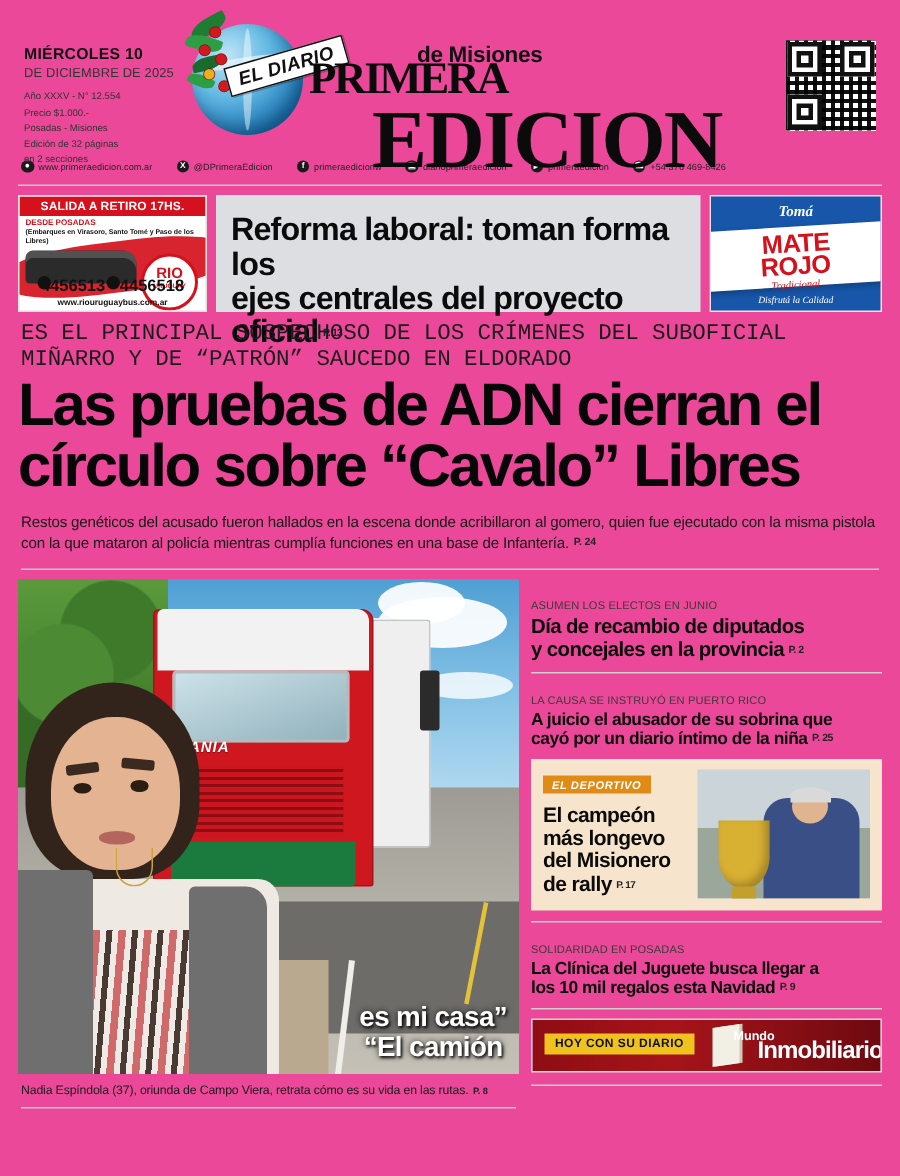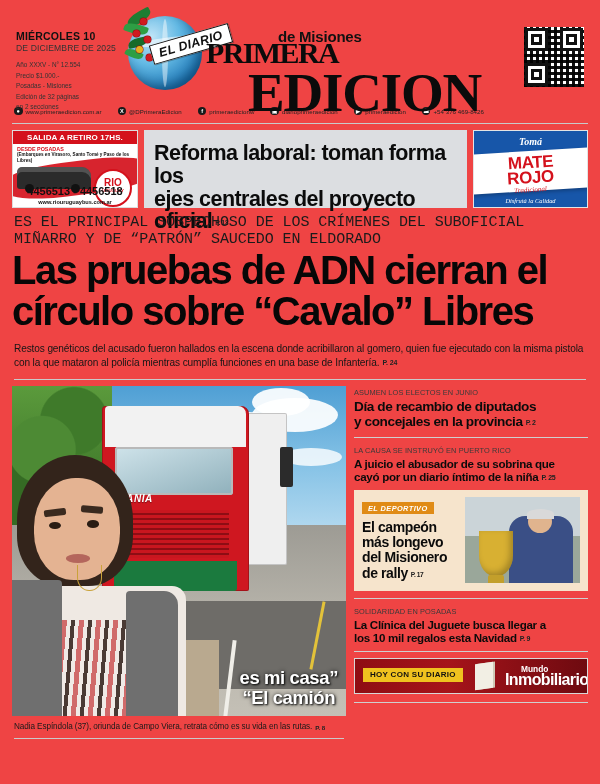--- a/index.html
+++ b/index.html
@@ -3,21 +3,21 @@
 <meta charset="utf-8">
 <style>
   html,body{margin:0;padding:0;}
   body{
     width:600px;height:784px;overflow:hidden;
     background:#ffffff;
     font-family:"Liberation Sans", sans-serif;
     color:#111;
     -webkit-font-smoothing:antialiased;
   }
-  .page{position:relative;width:600px;height:784px;background:#ef4444;box-sizing:border-box;}
+  .page{position:relative;width:600px;height:784px;background:#ec4899;box-sizing:border-box;}
 
   
   .masthead{position:relative;height:100px;padding:8px 10px 0 10px;box-sizing:border-box;}
   .dateblock{position:absolute;left:16px;top:30px;width:105px;}
   .date-day{font-size:10.5px;font-weight:bold;letter-spacing:.2px;color:#111;}
   .date-rest{font-size:8.6px;color:#333;margin-top:1px;letter-spacing:.1px;}
   .meta{margin-top:7px;font-size:6.4px;line-height:1.65;color:#333;}
 
   .logoarea{position:absolute;left:128px;top:10px;width:340px;height:92px;}
   .globe{position:absolute;left:0;top:6px;width:74px;height:74px;border-radius:50%;
@@ -176,21 +176,21 @@
     border-top:none;border-radius:0 0 50% 50%;}
 
   .quote{position:absolute;right:8px;bottom:8px;text-align:center;color:#fff;font-weight:bold;
     font-size:18.5px;line-height:1.08;letter-spacing:-.4px;
     text-shadow:0 0 4px rgba(0,0,0,.75),1px 1px 2px rgba(0,0,0,.9);}
   .photocap{padding:6px 2px 0 2px;font-size:8.2px;color:#1a1a1a;letter-spacing:-.1px;}
   .photocap .pg{font-size:6.2px;}
   .leftrule{height:1px;background:#c9c9c9;margin:7px 2px 0 2px;}
 
   
-  .story{padding:2px 0 7px 0;}
+  .story{padding:2px 0 7px 0;margin-top:11px;}
   .story .kick{font-size:7.4px;color:#3a3a3a;letter-spacing:.1px;}
   .story h3{margin:2px 0 0 0;font-size:13.6px;line-height:1.12;font-weight:bold;color:#0b0b0b;letter-spacing:-.4px;}
   .story.small h3{font-size:11.6px;letter-spacing:-.3px;}
   .srule{height:1px;background:#cfcfcf;margin:0 0 6px 0;}
 
   .deportivo{background:#f6e4cc;padding:7px 8px 8px 8px;display:flex;gap:7px;margin-bottom:7px;}
   .deportivo .txt{flex:none;width:96px;}
   .tag{display:inline-block;background:#e08b16;color:#fff;font-size:7.4px;font-weight:bold;font-style:italic;
     padding:1.5px 6px;letter-spacing:.4px;}
   .deportivo h3{margin:5px 0 0 0;font-size:14px;line-height:1.1;font-weight:bold;color:#0b0b0b;letter-spacing:-.4px;}
@@ -205,21 +205,21 @@
     border-radius:0 0 46% 46%;box-shadow:inset -3px -3px 6px rgba(0,0,0,.25);}
   .dphoto .cup:after{content:"";position:absolute;left:28%;bottom:-9px;width:44%;height:10px;background:#c39f2b;border-radius:2px;}
 
   
   .promo{background:linear-gradient(90deg,#8e0d13 0%,#a6141a 40%,#6e0a10 100%);height:34px;position:relative;
     overflow:hidden;border:1px solid #d8d8d8;}
   .promo .hoy{position:absolute;left:8px;top:9px;background:#efc21f;color:#111;font-size:8px;font-weight:bold;
     padding:2.5px 7px;letter-spacing:.3px;}
   .promo .door{position:absolute;left:120px;top:4px;width:18px;height:26px;background:#f2efe4;
     transform:skewY(-8deg);box-shadow:2px 0 0 #cfc9b6;}
-  .promo .mundo{position:absolute;left:166px;top:5px;color:#fff;font-size:8.4px;font-weight:bold;}
+  .promo .mundo{position:absolute;left:134px;top:5px;color:#fff;font-size:8.4px;font-weight:bold;}
   .promo .inmo{position:absolute;left:150px;top:12px;color:#fff;font-size:16px;font-weight:bold;letter-spacing:-.6px;}
   .footrule{height:1px;background:#cfcfcf;margin:8px 0 0 0;}
 </style>
 </head>
 <body>
 
 <div class="page">
 
   <div class="masthead">
 

